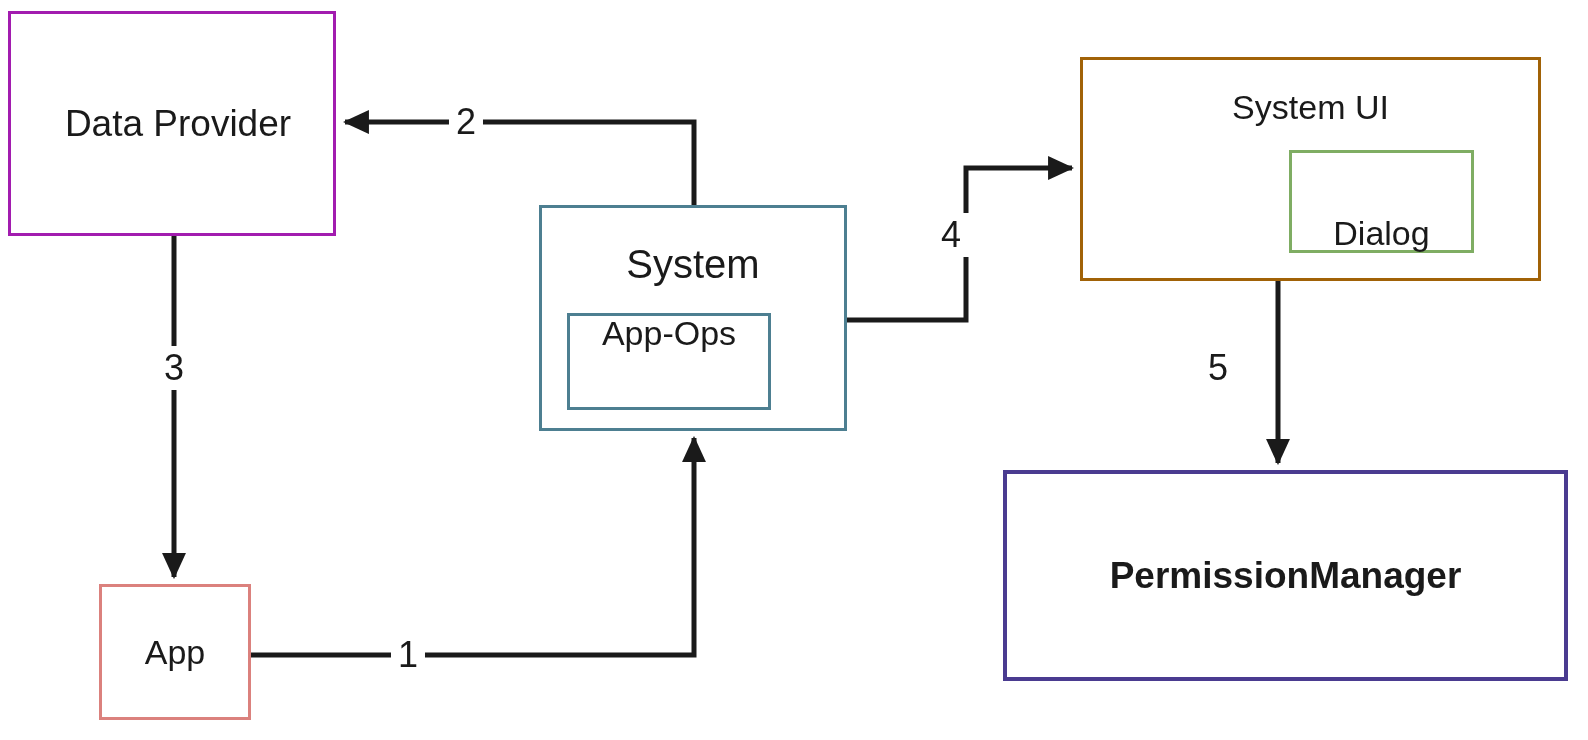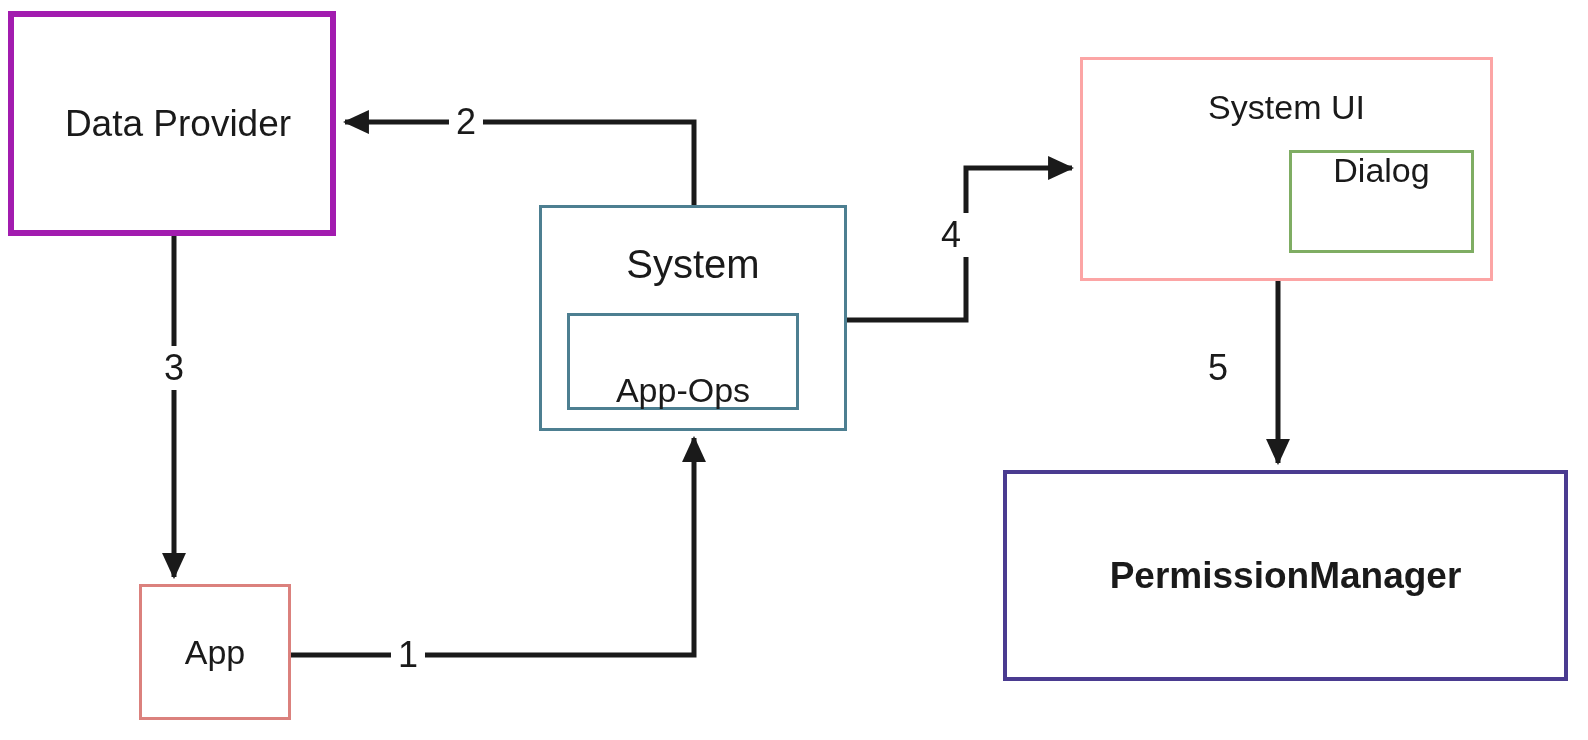--- a/index.html
+++ b/index.html
@@ -34,74 +34,73 @@
   }
   .node-label {
     font-family: "Liberation Sans", sans-serif;
     color: #1a1a1a;
     white-space: nowrap;
     line-height: 1;
   }
   
   #node-data-provider {
     left: 8px;  top: 11px;  width: 328px; height: 225px;
-    border: 6px solid #a21caf;
+    border: 3px solid #a21caf;
     align-items: center;
     padding-left: 12px;
   }
   #node-data-provider .node-label { font-size: 37px; }
 
   
   #node-system {
     left: 539px; top: 205px; width: 308px; height: 226px;
     border: 3px solid #4d7f91;
     align-items: flex-start;
     padding-top: 36px;
   }
   #node-system > .node-label { font-size: 40px; }
 
   
   #node-app-ops {
-    left: 567px; top: 313px; width: 232px; height: 97px;
+    left: 567px; top: 313px; width: 204px; height: 97px;
     border: 3px solid #4d7f91;
-    align-items: flex-end;
+    align-items: flex-start;
   }
   #node-app-ops .node-label { font-size: 34px; }
 
   
   #node-system-ui {
-    left: 1080px; top: 57px; width: 413px; height: 224px;
-    border: 3px solid #fca5a5;
+    left: 1080px; top: 57px; width: 461px; height: 224px;
+    border: 3px solid #a16207;
     align-items: flex-start;
     padding-top: 30px;
   }
   #node-system-ui > .node-label { font-size: 34px; }
 
   
   #node-dialog {
     left: 1289px; top: 150px; width: 185px; height: 103px;
     border: 3px solid #7fad63;
-    align-items: flex-start;
+    align-items: flex-end;
   }
   #node-dialog .node-label { font-size: 34px; }
 
   
   #node-permission-manager {
     left: 1003px; top: 470px; width: 565px; height: 211px;
     border: 4px solid #4a3b90;
     align-items: center;
   }
   #node-permission-manager .node-label { font-size: 37px; font-weight: bold; }
 
   
   #node-app {
     left: 99px; top: 584px; width: 152px; height: 136px;
     border: 3px solid #db817d;
     align-items: center;
-    margin-left: 40px;
   }
   #node-app .node-label { font-size: 34px; }
 
   
   .edge-label {
     position: absolute;
     font-family: "Liberation Sans", sans-serif;
     font-size: 36px;
     color: #1a1a1a;
     background: #ffffff;

